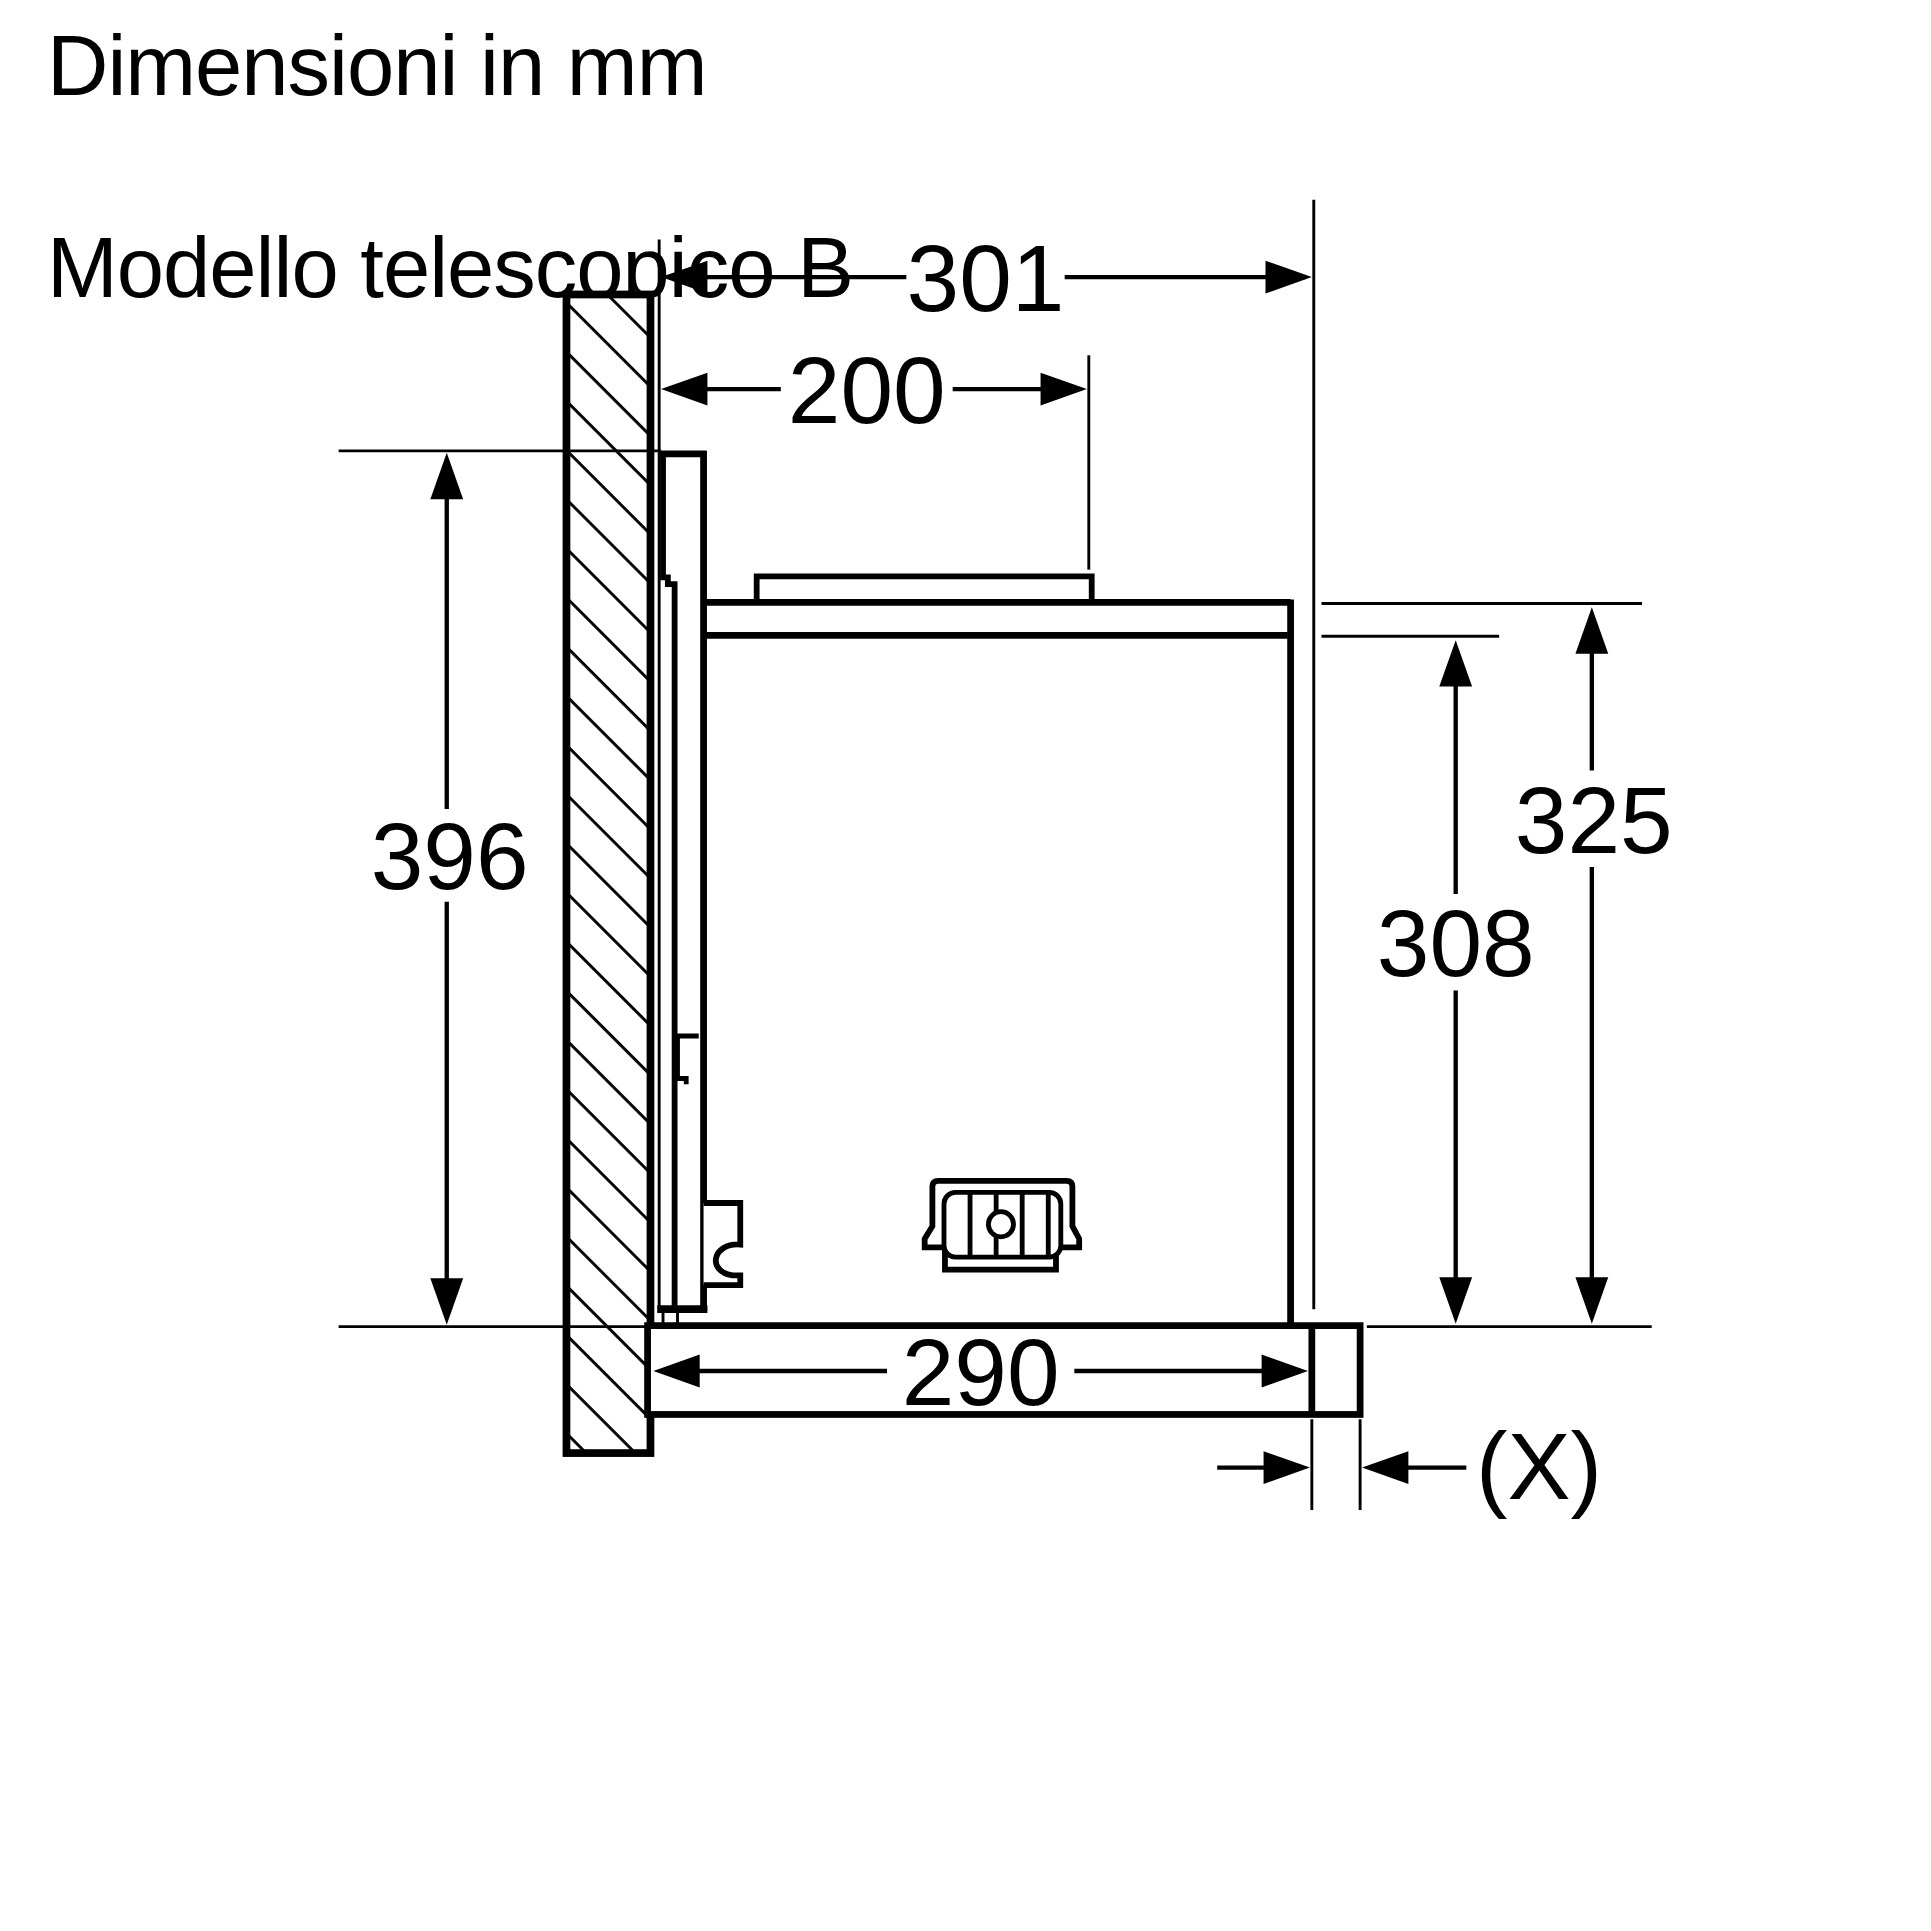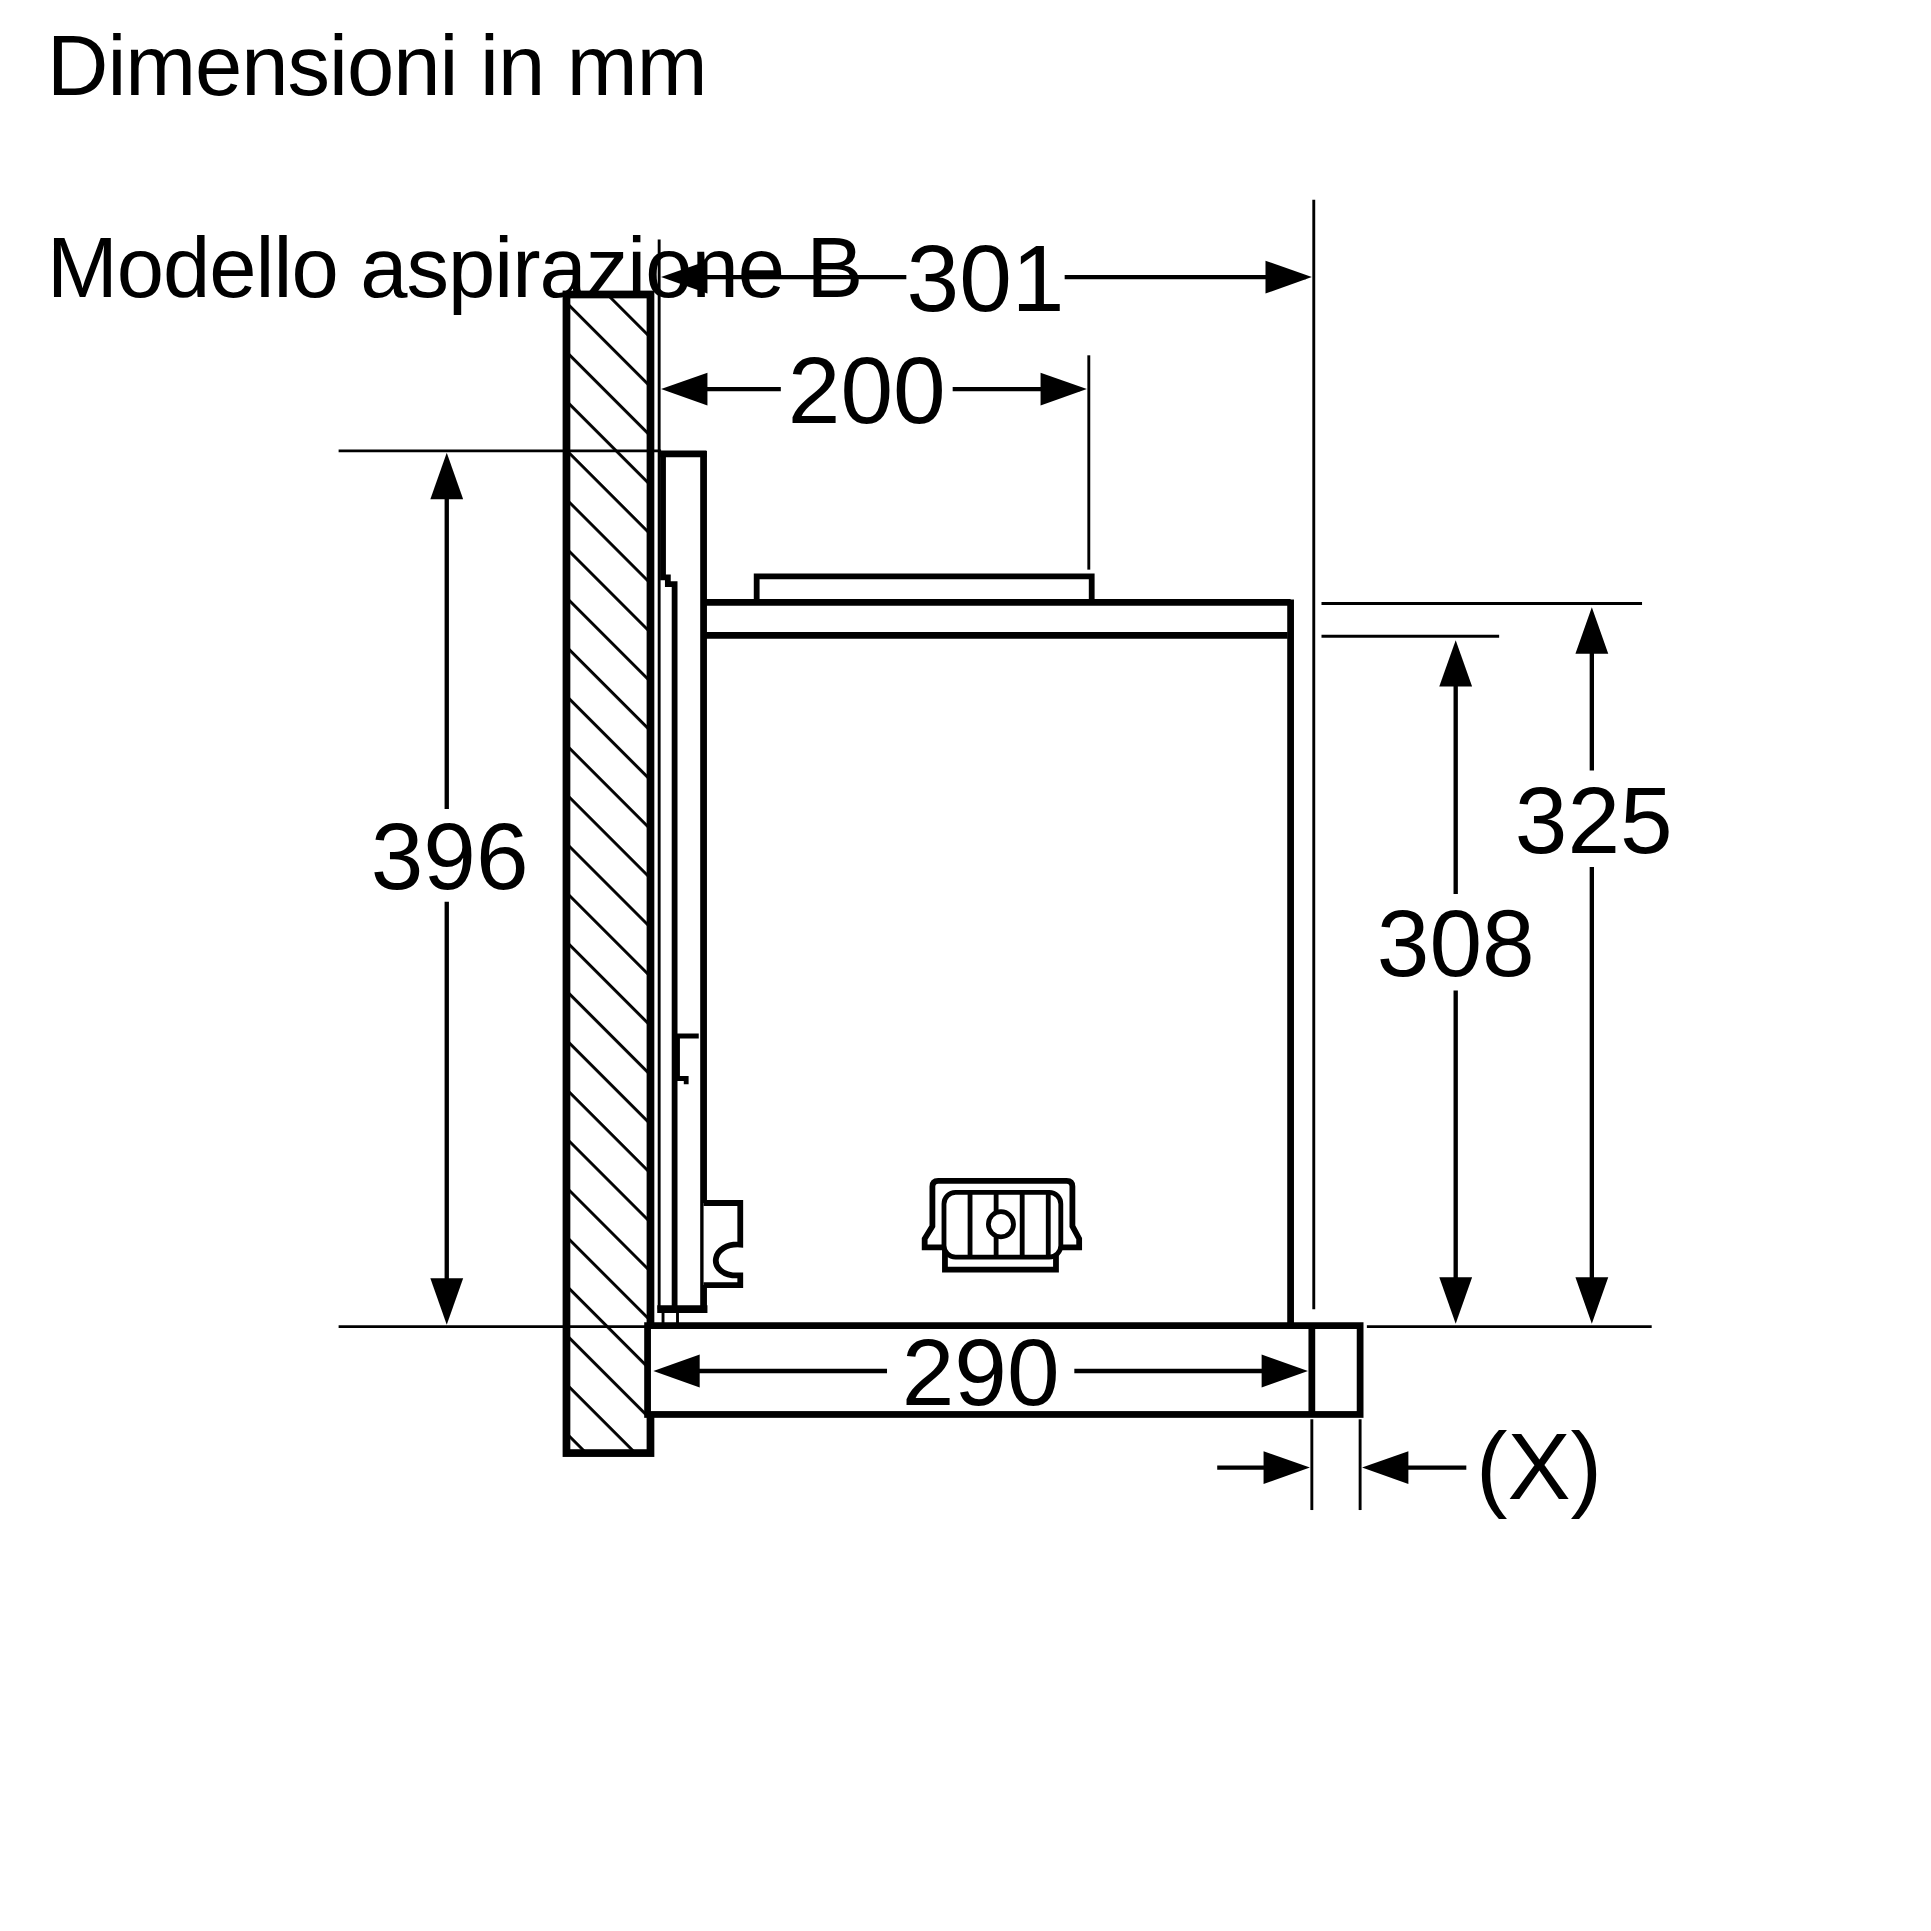--- a/index.html
+++ b/index.html
@@ -17,21 +17,21 @@
   .thin{stroke:#000;stroke-width:3;fill:none;}
   .dim{stroke:#000;stroke-width:4.5;fill:none;}
   .arrow{fill:#000;stroke:none;}
 </style>
 </head>
 <body>
 
 <div class="page">
 
   <div class="title"><span>Dimensioni in mm</span><br>
-<span>Modello aspirazione B</span></div>
+<span>Modello telescopico B</span></div>
 
   <svg width="1931" height="1931" viewBox="0 0 2000 2000">
     <defs>
       <pattern id="hatch" width="12" height="36" patternUnits="userSpaceOnUse" patternTransform="rotate(45)">
         <rect width="12" height="36" fill="#fff"></rect>
         <line x1="0" y1="0" x2="12" y2="0" stroke="#000" stroke-width="6"></line>
       </pattern>
     </defs>
 
     <g>

